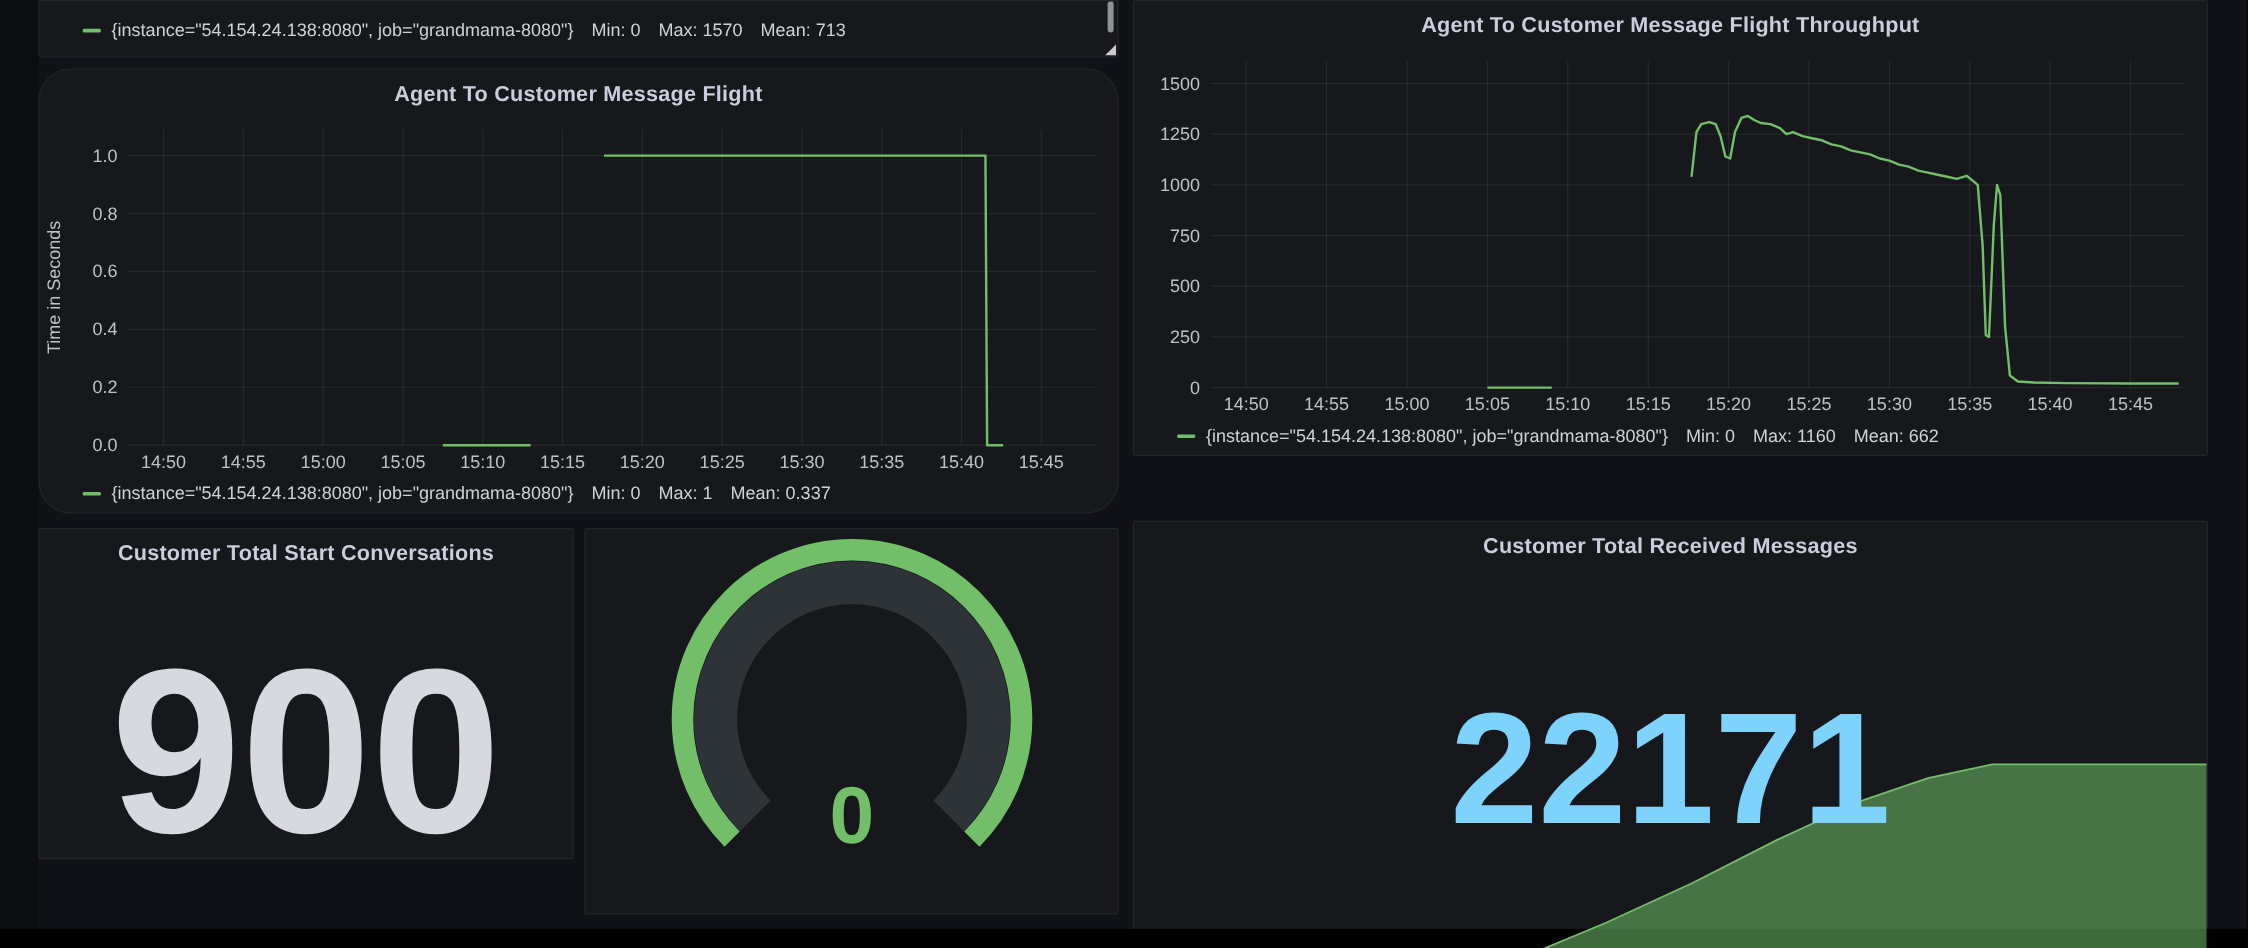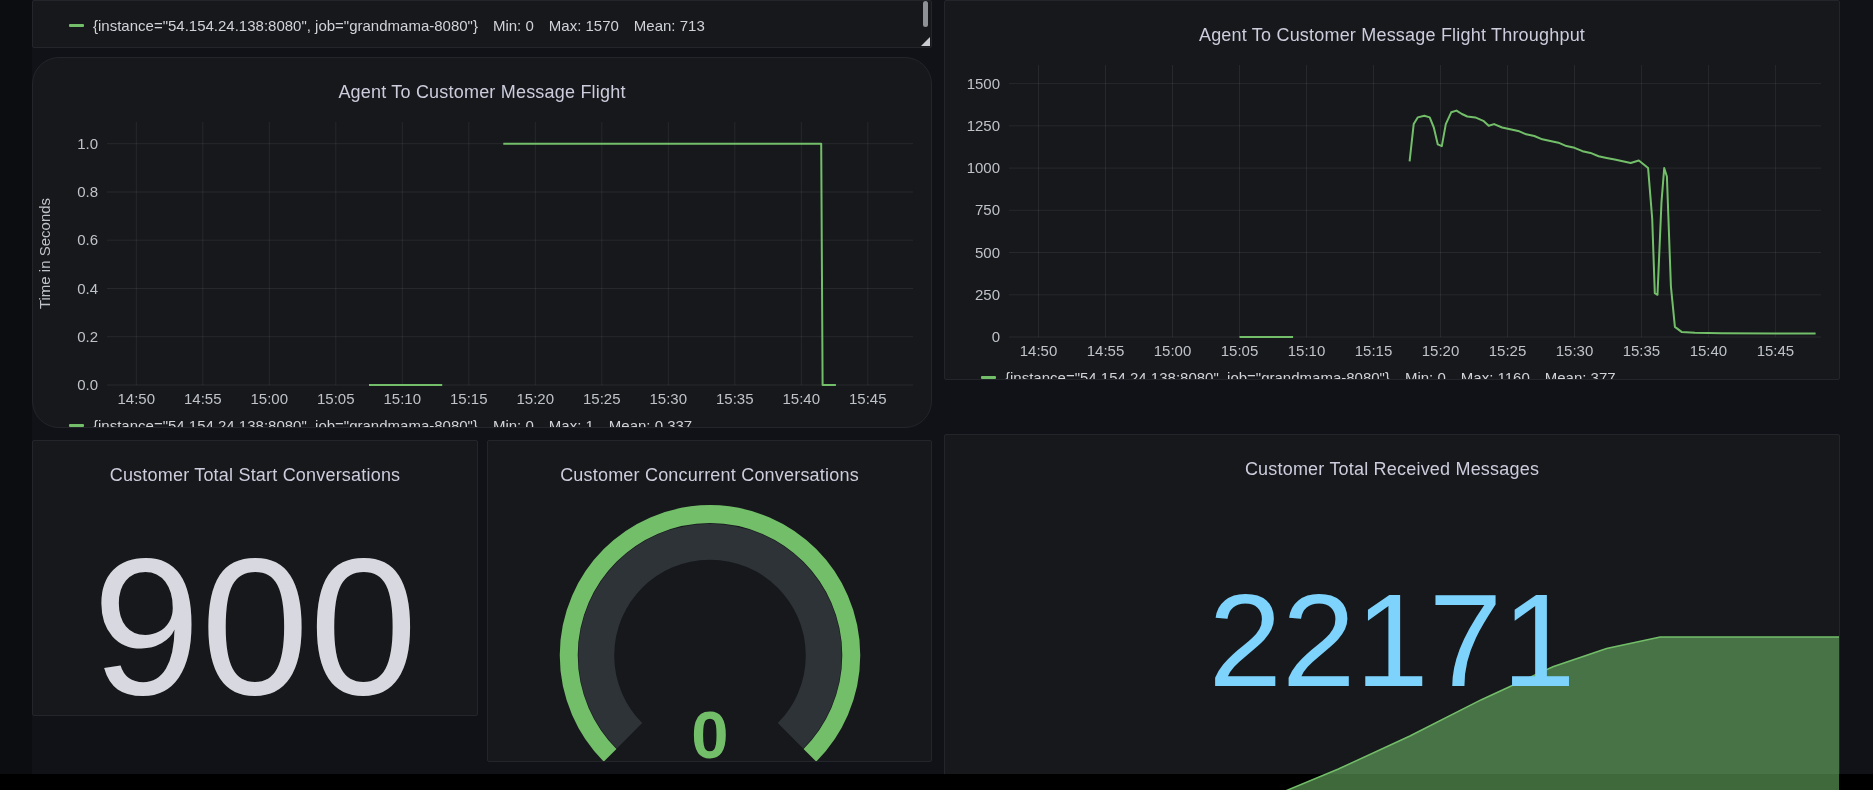--- a/index.html
+++ b/index.html
@@ -1,28 +1,28 @@
 <!DOCTYPE html>
 <html><head>
 <meta charset="utf-8">
 <style>
   html,body{margin:0;padding:0;background:#000;}
   body{font-family:"Liberation Sans",sans-serif;}
   .screen{position:relative;width:1873px;height:790px;background:#111217;overflow:hidden;}
   .left-strip{position:absolute;left:0;top:0;width:32px;height:774px;background:#0c0d10;}
   .panel{position:absolute;background:#16181c;border:1px solid #23252b;border-radius:2px;box-sizing:border-box;overflow:hidden;}
-  .panel-title{height:32px;padding-top:24px;text-align:center;font-size:18px;font-weight:400;color:#ccccdc;letter-spacing:.2px;}
+  .panel-title{height:32px;padding-top:10px;text-align:center;font-size:18px;font-weight:700;color:#ccccdc;letter-spacing:.2px;}
   .chart{display:block;}
   .chart text{fill:#bfc2c8;font-size:15px;font-family:"Liberation Sans",sans-serif;}
   .legend-row{display:flex;align-items:center;gap:9px;padding-left:36px;height:28px;font-size:15px;color:#d0d2d8;white-space:nowrap;}
   .legend-dash{width:15px;height:3px;background:#73bf69;border-radius:1px;flex:none;}
   .legend-stat{margin-left:6px;}
   .vscroll{position:absolute;right:3px;top:0;width:5px;height:26px;background:#8e9196;border-radius:3px;}
   .resize-corner{position:absolute;right:1px;bottom:1px;width:0;height:0;border-left:9px solid transparent;border-bottom:9px solid #c9cbd1;}
-  .stat-value{position:absolute;left:0;right:0;text-align:center;line-height:1;font-weight:400;}
+  .stat-value{position:absolute;left:0;right:0;text-align:center;line-height:1;font-weight:700;}
   .stat-value.white{color:#d8d9e0;font-size:195px;top:88px;}
   .stat-value.green-big{color:#7dd3fc;font-size:132px;top:140px;z-index:2;}
   .gauge-wrap{display:flex;justify-content:center;}
   .gauge-value{fill:#73bf69;font-size:56px;font-weight:700;font-family:"Liberation Sans",sans-serif;}
   .sparkline{position:absolute;left:0;bottom:0;z-index:1;}
   .bottom-bar{position:absolute;left:0;top:774px;width:1873px;height:16px;background:#000;}
 </style>
 </head>
 <body>
 
@@ -136,31 +136,30 @@
         <line x1="830.4" y1="8" x2="830.4" y2="280" stroke="rgba(255,255,255,0.07)"></line>
         <text x="830.4" y="299" text-anchor="middle">15:45</text>
         <polyline points="294.5,280.0 348.1,280.0" fill="none" stroke="#73bf69" stroke-width="2" stroke-linejoin="round"></polyline>
         <polyline points="464.6,104.3 468.7,67.1 472.7,60.4 479.4,58.7 484.7,60.4 488.8,70.5 492.8,87.4 496.8,89.1 500.8,67.1 506.2,55.3 511.5,53.6 516.9,57.0 522.3,59.5 530.3,60.4 538.3,63.8 543.7,68.8 549.1,67.1 557.1,70.5 565.1,72.2 573.2,73.9 581.2,77.3 589.3,79.0 597.3,82.3 605.3,84.0 613.4,85.7 621.4,89.1 629.5,90.8 637.5,94.2 645.5,95.9 653.6,99.2 661.6,100.9 669.7,102.6 677.7,104.3 685.7,106.0 693.8,103.5 699.1,107.7 703.1,111.1 707.2,161.7 709.8,236.1 712.5,237.8 716.5,144.8 719.2,111.1 721.9,119.5 725.9,229.3 729.9,269.9 736.6,274.9 750.0,275.8 776.8,276.3 830.4,276.6 870.6,276.6" fill="none" stroke="#73bf69" stroke-width="2" stroke-linejoin="round"></polyline>
       </svg>
     <div class="legend-row">
       <span class="legend-dash"></span>
       <span class="legend-name">{instance="54.154.24.138:8080", job="grandmama-8080"}</span>
       <span class="legend-stat">Min: 0</span>
       <span class="legend-stat">Max: 1160</span>
-      <span class="legend-stat">Mean: 377</span>
+      <span class="legend-stat">Mean: 662</span>
     </div>
   </section>
 
   <section class="panel" style="left:32px;top:440px;width:446px;height:276px;">
     <div class="panel-title">Customer Total Start Conversations</div>
     <div class="stat-value white">900</div>
   </section>
 
   <section class="panel" style="left:487px;top:440px;width:445px;height:322px;">
-    <div class="panel-title">Customer Concurrent Conversations</div>
     <div class="gauge-wrap">
       <svg width="340" height="276" viewBox="8 0 284 230">
         <path d="M 82.8 199.2 A 95 95 0 1 1 217.2 199.2" fill="none" stroke="#2e3338" stroke-width="30"></path>
         <path d="M 66.56 215.44 A 118 118 0 1 1 233.44 215.44" fill="none" stroke="#73bf69" stroke-width="15"></path>
         <text x="150" y="218" text-anchor="middle" class="gauge-value">0</text>
       </svg>
     </div>
   </section>
 
   <section class="panel" style="left:944px;top:392px;width:896px;height:370px;margin-top:42px;">

